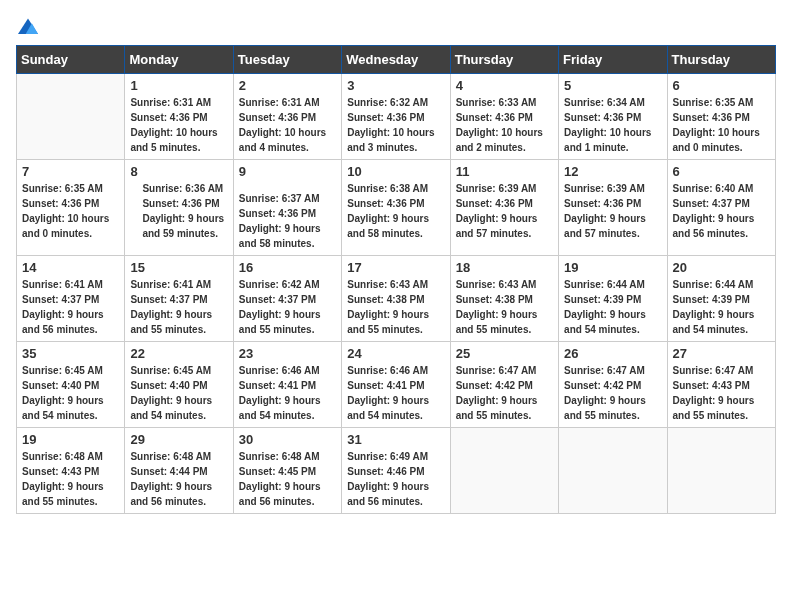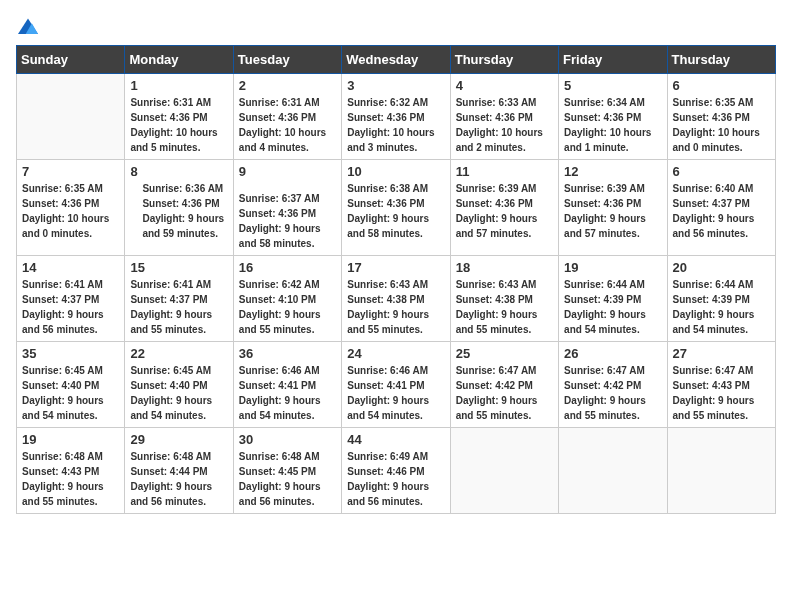--- a/index.html
+++ b/index.html
@@ -218,21 +218,21 @@
         <td>
           <span class="day-num">15</span>
           <div class="day-info" style="white-space: pre-line;">Sunrise: 6:41 AM
 Sunset: 4:37 PM
 Daylight: 9 hours
 and 55 minutes.</div>
         </td>
         <td>
           <span class="day-num">16</span>
           <div class="day-info" style="white-space: pre-line;">Sunrise: 6:42 AM
-Sunset: 4:10 PM
+Sunset: 4:37 PM
 Daylight: 9 hours
 and 55 minutes.</div>
         </td>
         <td>
           <span class="day-num">17</span>
           <div class="day-info" style="white-space: pre-line;">Sunrise: 6:43 AM
 Sunset: 4:38 PM
 Daylight: 9 hours
 and 55 minutes.</div>
         </td>
@@ -267,21 +267,21 @@
 and 54 minutes.</div>
         </td>
         <td>
           <span class="day-num">22</span>
           <div class="day-info" style="white-space: pre-line;">Sunrise: 6:45 AM
 Sunset: 4:40 PM
 Daylight: 9 hours
 and 54 minutes.</div>
         </td>
         <td>
-          <span class="day-num">36</span>
+          <span class="day-num">23</span>
           <div class="day-info" style="white-space: pre-line;">Sunrise: 6:46 AM
 Sunset: 4:41 PM
 Daylight: 9 hours
 and 54 minutes.</div>
         </td>
         <td>
           <span class="day-num">24</span>
           <div class="day-info" style="white-space: pre-line;">Sunrise: 6:46 AM
 Sunset: 4:41 PM
 Daylight: 9 hours
@@ -325,21 +325,21 @@
 and 56 minutes.</div>
         </td>
         <td>
           <span class="day-num">30</span>
           <div class="day-info" style="white-space: pre-line;">Sunrise: 6:48 AM
 Sunset: 4:45 PM
 Daylight: 9 hours
 and 56 minutes.</div>
         </td>
         <td>
-          <span class="day-num">44</span>
+          <span class="day-num">31</span>
           <div class="day-info" style="white-space: pre-line;">Sunrise: 6:49 AM
 Sunset: 4:46 PM
 Daylight: 9 hours
 and 56 minutes.</div>
         </td>
         <td class="empty"></td>
         <td class="empty"></td>
         <td class="empty"></td>
       </tr>
     </tbody>

